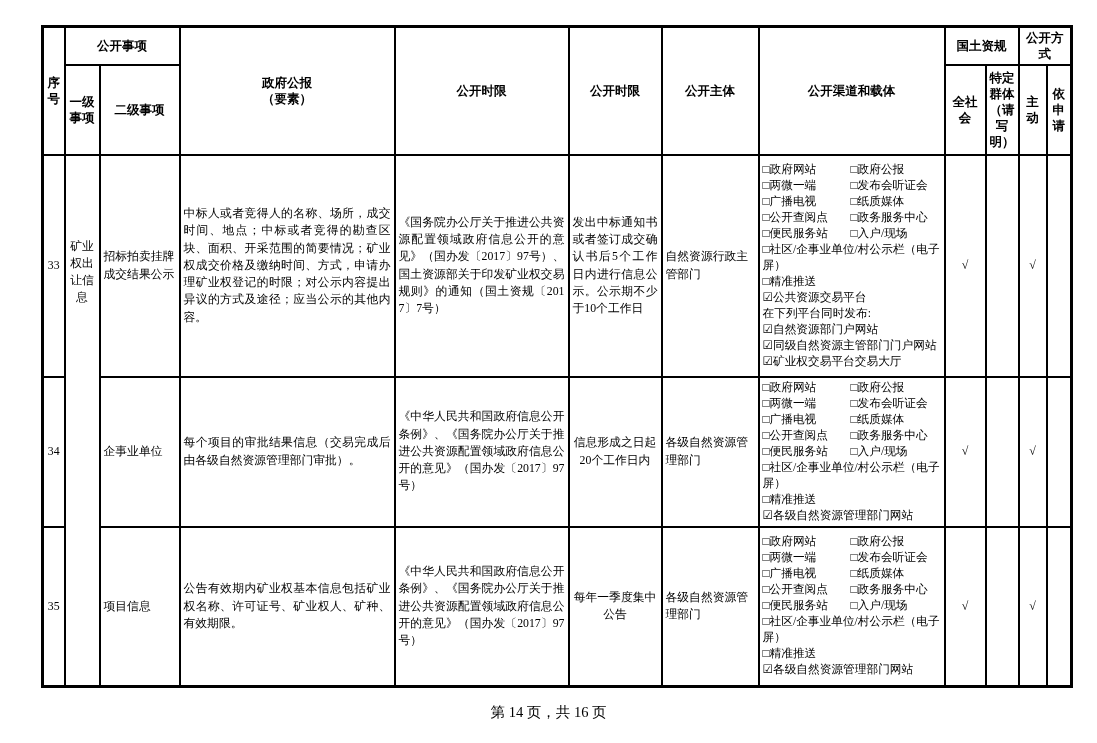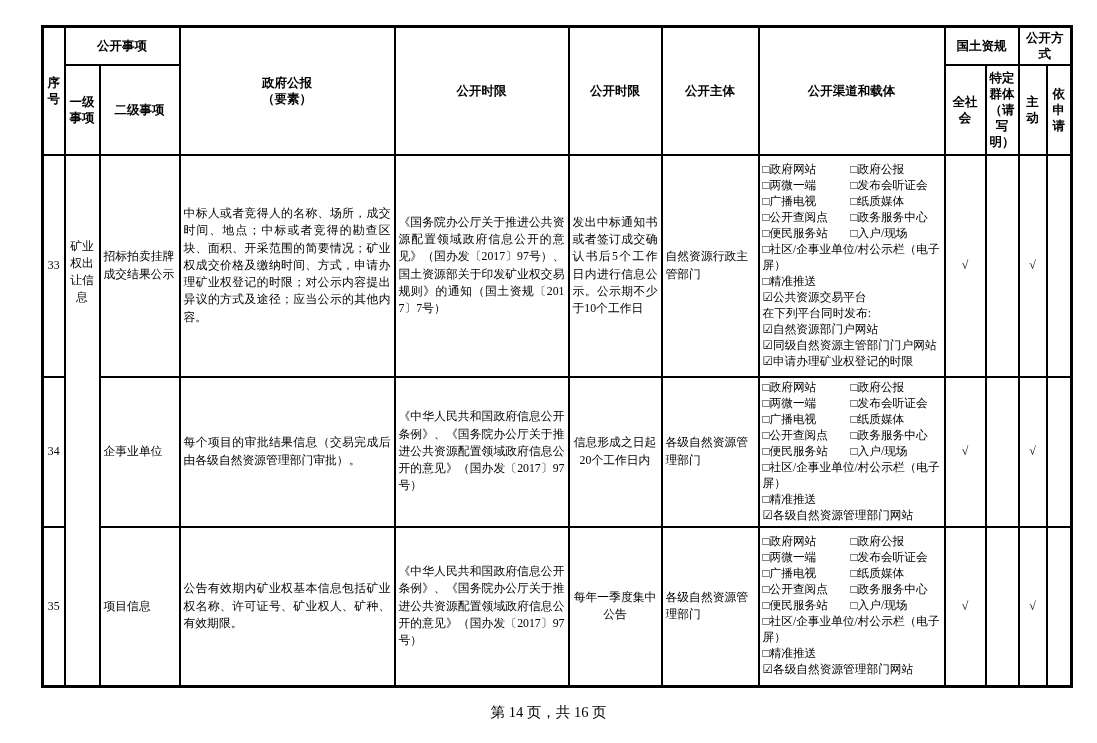--- a/index.html
+++ b/index.html
@@ -115,21 +115,21 @@
             <div class="ch-line"><span class="ch-l">□两微一端</span><span>□发布会听证会</span></div>
             <div class="ch-line"><span class="ch-l">□广播电视</span><span>□纸质媒体</span></div>
             <div class="ch-line"><span class="ch-l">□公开查阅点</span><span>□政务服务中心</span></div>
             <div class="ch-line"><span class="ch-l">□便民服务站</span><span>□入户/现场</span></div>
             <div class="ch-line">□社区/企事业单位/村公示栏（电子屏）</div>
             <div class="ch-line">□精准推送</div>
             <div class="ch-line">☑公共资源交易平台</div>
             <div class="ch-line">在下列平台同时发布:</div>
             <div class="ch-line">☑自然资源部门户网站</div>
             <div class="ch-line">☑同级自然资源主管部门门户网站</div>
-            <div class="ch-line">☑申请办理矿业权登记的时限</div>
+            <div class="ch-line">☑矿业权交易平台交易大厅</div>
           </td>
         <td class="mark">√</td>
         <td class="mark"></td>
         <td class="mark">√</td>
         <td class="mark"></td>
       </tr>
       <tr class="r34">
         <td class="c">34</td>
         <td>企事业单位</td>
         <td class="j">每个项目的审批结果信息（交易完成后由各级自然资源管理部门审批）。</td>

